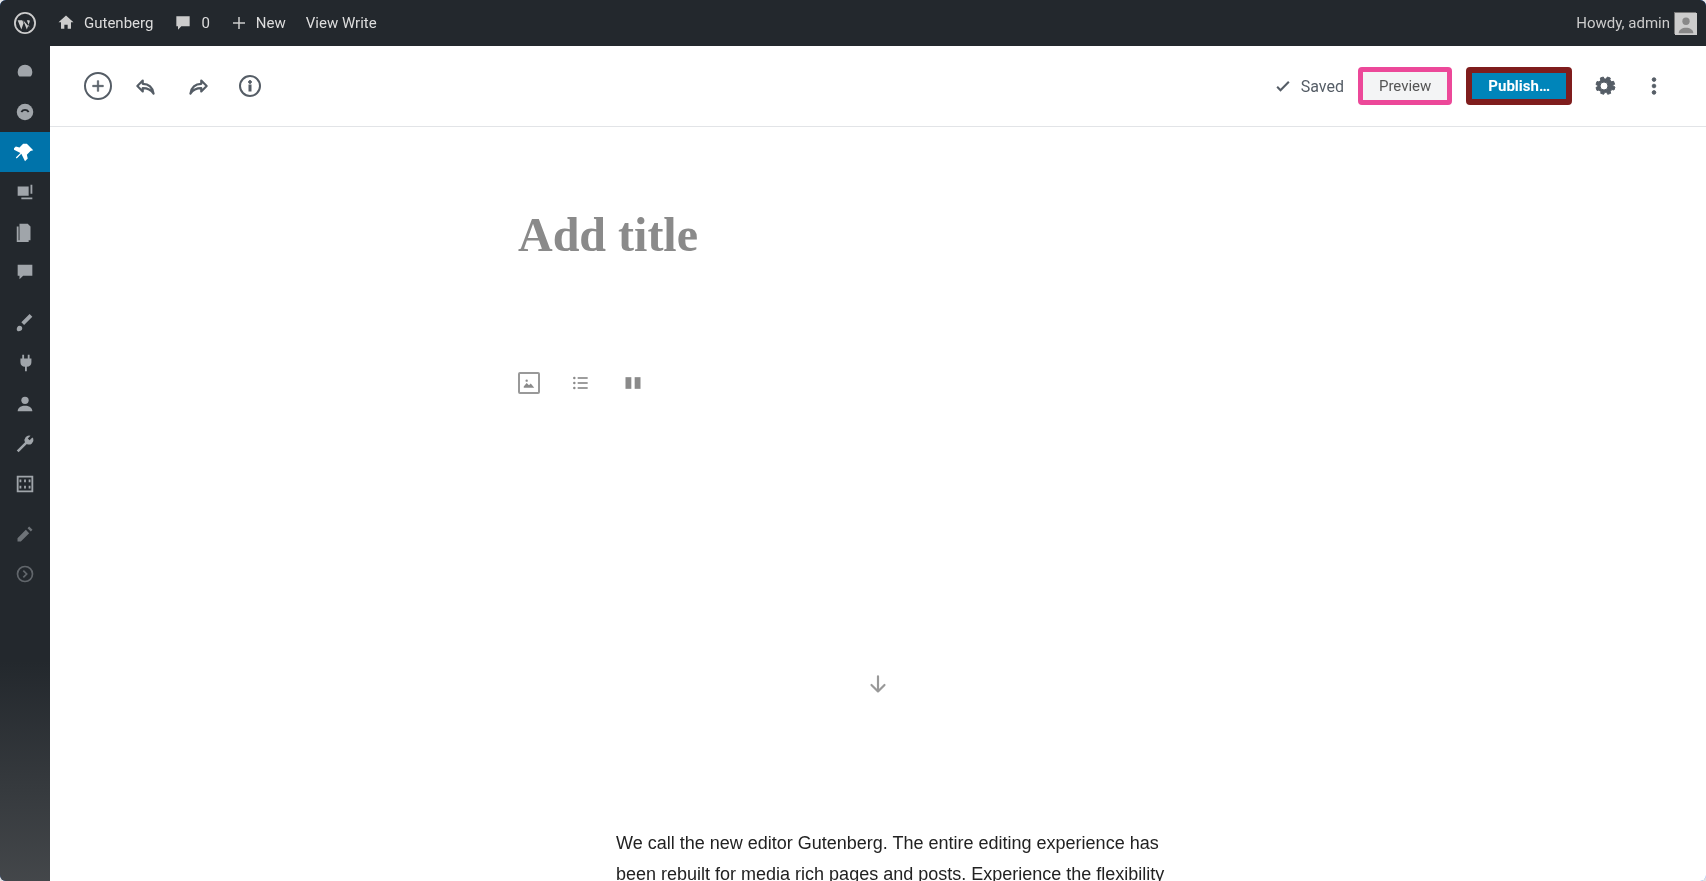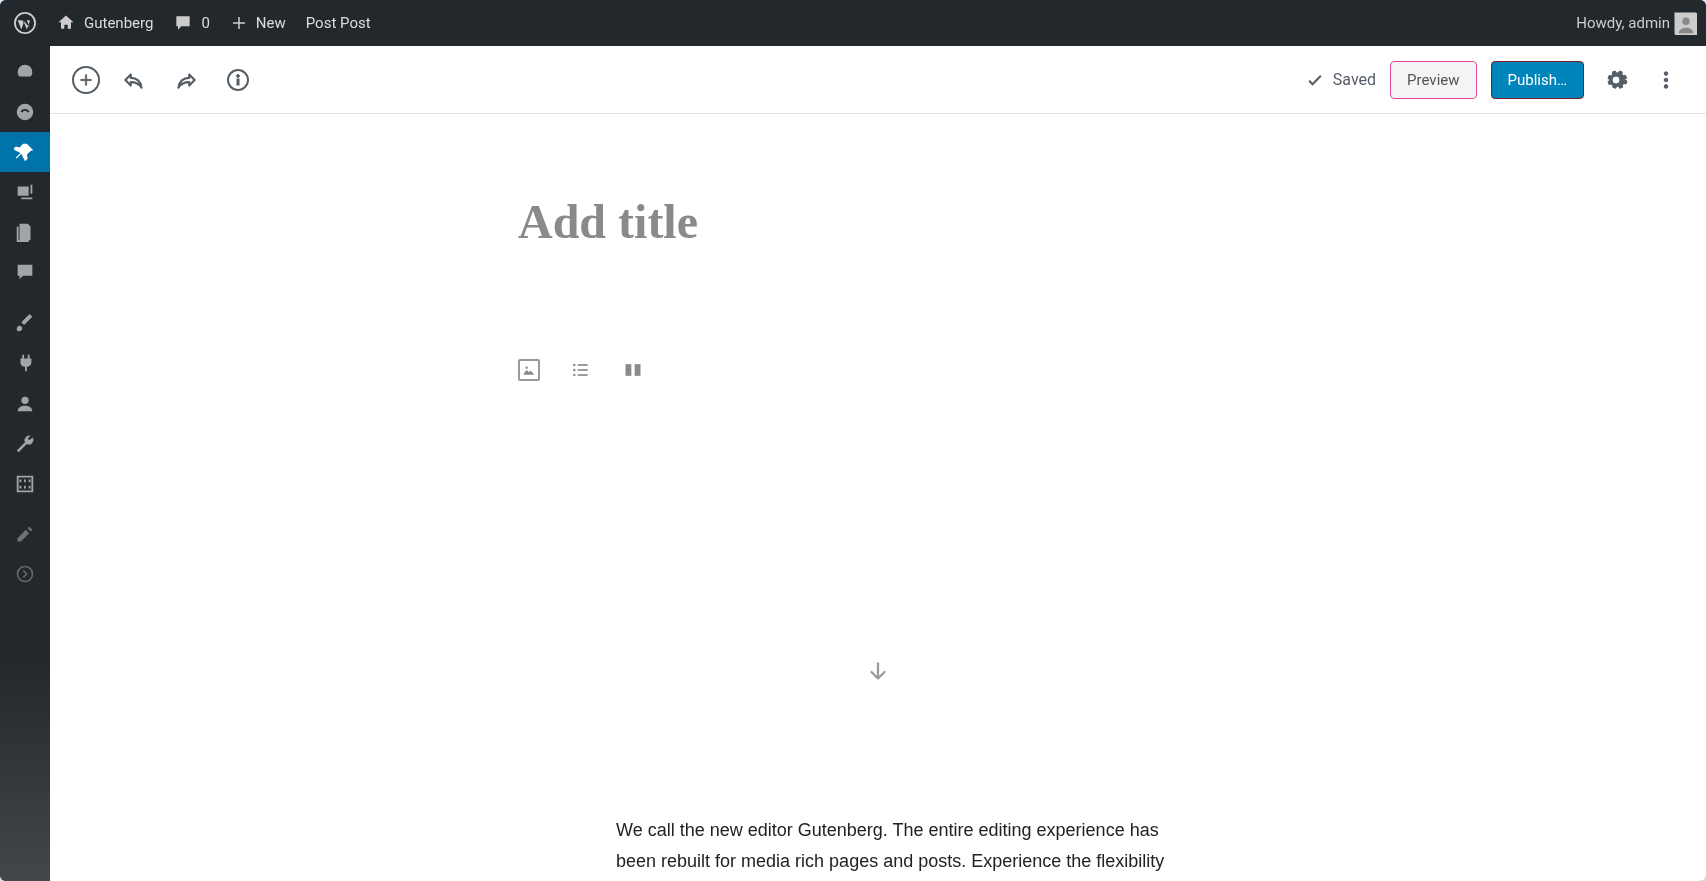--- a/index.html
+++ b/index.html
@@ -85,44 +85,44 @@
   position: absolute;
   bottom: 0; left: 0; right: 0;
   height: 220px;
   pointer-events: none;
   background: linear-gradient(to bottom, rgba(35,40,45,0) 0%, rgba(128,128,128,0.35) 100%);
 }
 
 
 .editor { flex: 1; background: #fff; display: flex; flex-direction: column; }
 .editor-toolbar {
-  height: 68px;
+  height: 81px;
   border-bottom: 1px solid #e2e4e7;
   display: flex;
   align-items: center;
-  padding: 0 22px;
+  padding: 0 34px;
 }
 .tb-left { display: flex; align-items: center; gap: 16px; }
 .tb-ic {
   width: 36px; height: 36px; display: flex; align-items: center; justify-content: center;
   cursor: pointer; color: #555d66; border-radius: 4px;
 }
 .tb-ic svg { fill: currentColor; stroke: currentColor; }
 .tb-ic.add-block {
   border: 2px solid #555d66; border-radius: 50%; width: 28px; height: 28px;
 }
 .tb-spacer { flex: 1; }
 .tb-right { display: flex; align-items: center; gap: 14px; }
 .saved { display: flex; align-items: center; gap: 8px; color: #555d66; font-size: 16px; }
 .btn {
   height: 38px; padding: 0 16px; border-radius: 4px; font-size: 15px; cursor: pointer;
   display: flex; align-items: center;
 }
-.btn-secondary { background: #f3f4f5; color: #555; border: 1px solid #ec4899; }
-.btn-primary { background: #0085ba; color: #fff; border: 1px solid #7f1d1d; font-weight: 400; }
+.btn-secondary { background: #f3f4f5; color: #555; border: 5px solid #ec4899; }
+.btn-primary { background: #0085ba; color: #fff; border: 6px solid #7f1d1d; font-weight: 700; }
 
 
 .editor-content {
   flex: 1;
   overflow-y: auto;
   display: flex;
   flex-direction: column;
   align-items: center;
   gap: 48px;
 }
@@ -195,21 +195,21 @@
           </svg>
         <span>0</span>
       </div>
       <div class="item">
         <svg width="18" height="18" viewBox="0 0 24 24">
             <path d="M11 4h2v7h7v2h-7v7h-2v-7H4v-2h7z"></path>
           </svg>
         <span>New</span>
       </div>
       <div class="item">
-        <span>Post Post</span>
+        <span>View Write</span>
       </div>
     </div>
     <div class="spacer"></div>
     <div class="right">
       <span>Howdy, admin</span>
       <div class="avatar">
         <svg width="22" height="22" viewBox="0 0 24 24">
             <rect width="24" height="24" fill="#ccc"></rect>
             <circle cx="12" cy="9" r="4" fill="#888"></circle>
             <path d="M4 22c0-4 4-6 8-6s8 2 8 6" fill="#888"></path>

